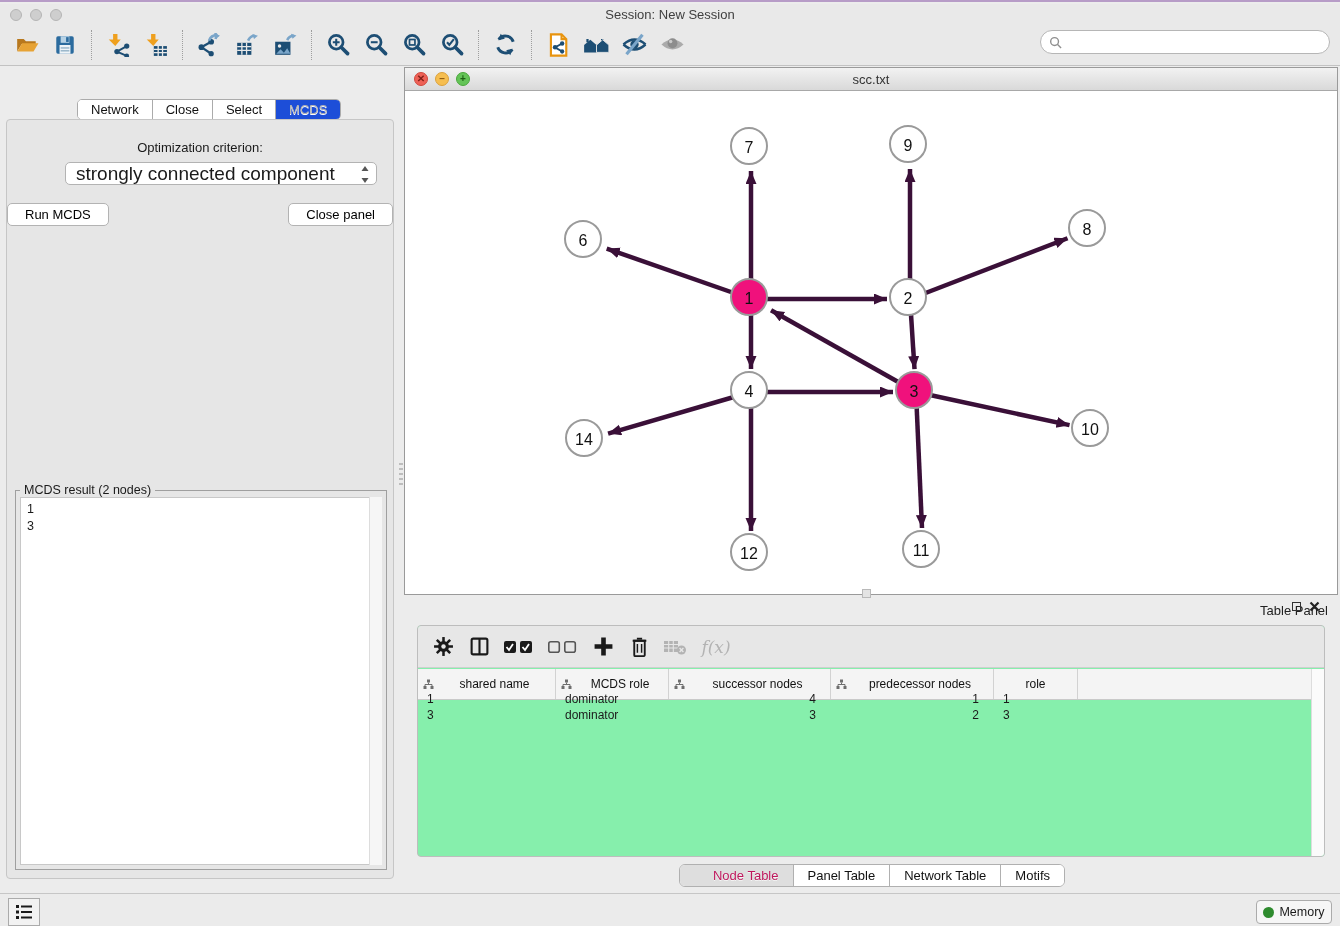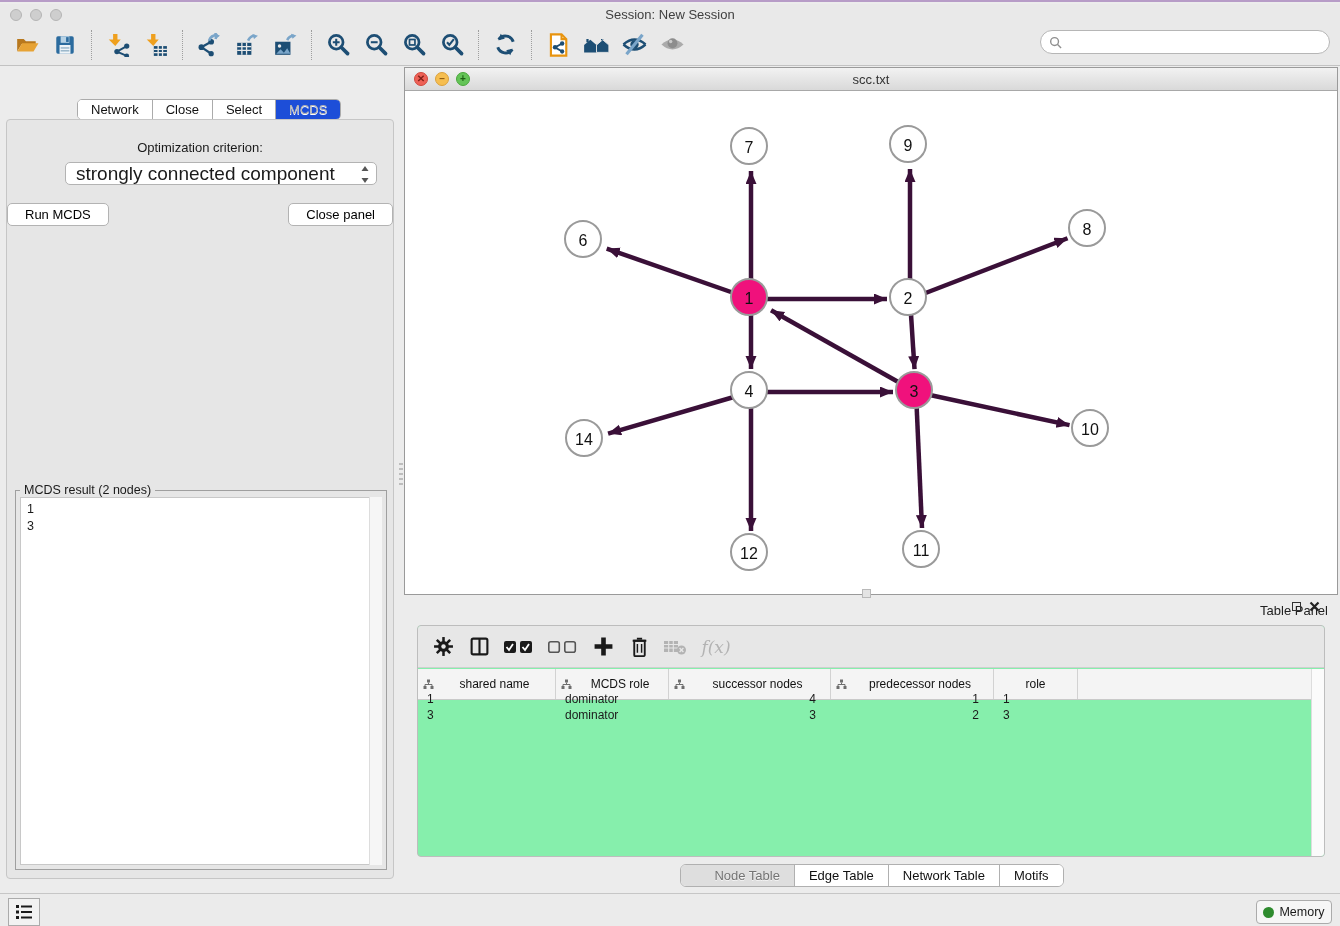--- a/index.html
+++ b/index.html
@@ -68,21 +68,21 @@
   .tbody { position:absolute; left:0; top:66px; width:895px; }
   .trow { display:flex; height:16px; font-size:12px; }
   .tcell { overflow:hidden; white-space:nowrap; }
   .tcell.l { text-align:left; padding-left:9px; }
   .tcell.r { text-align:right; padding-right:15px; }
   .vscroll { position:absolute; right:0; top:43px; bottom:0; width:13px; background:#fbfbfb; border-left:1px solid #ddd; }
   .tp-tabs { position:absolute; left:0; right:0; top:267px; display:flex; justify-content:center; }
   .seg { display:flex; border:1px solid #b0b0b0; border-radius:6px; overflow:hidden; background:#fff; height:23px; }
   .seg .tab { padding:0 14px; font-size:13px; line-height:21px; color:#111; background:#fff; border-right:1px solid #b0b0b0; }
   .seg .tab:last-child { border-right:none; }
-  .seg .tab.sel { background:#dedede; color:#737373; text-shadow:0 1px 0 #f5f5f5;padding-left:33px; }
+  .seg .tab.sel { background:#dedede; color:#be185d; text-shadow:0 1px 0 #f5f5f5;padding-left:33px; }
 
   
   .statusbar { position:absolute; left:0; top:891px; width:1340px; height:35px; background:#ebebeb; border-top:1px solid #c6c6c6; }
   .listbtn { position:absolute; left:8px; top:4px; width:32px; height:28px; background:#f2f2f2; border:1px solid #ababab; display:flex; align-items:center; justify-content:center; }
   .membtn { position:absolute; right:8px; top:6px; width:76px; height:24px; background:#f6f6f6; border:1px solid #ababab; border-radius:4px; display:flex; align-items:center; justify-content:center; gap:5px; font-size:12.5px; }
   .memdot { width:11px; height:11px; border-radius:50%; background:#2e8b2e; }
   .floatsq { width:9px; height:9px; border:1.5px solid #333; display:inline-block; }
 </style>
 </head>
 <body>
@@ -437,21 +437,21 @@
             <div class="tcell c2 r">3</div>
             <div class="tcell c3 r">2</div>
             <div class="tcell c4 l">3</div>
           </div>
         </div>
       <div class="vscroll"></div>
     </div>
     <div class="tp-tabs">
       <div class="seg">
         <div class="tab sel">Node Table</div>
-        <div class="tab">Edge Table</div>
+        <div class="tab">Panel Table</div>
         <div class="tab">Network Table</div>
         <div class="tab">Motifs</div>
       </div>
     </div>
   </div>
 
   <div class="statusbar">
     <div class="listbtn">
       <svg width="20" height="18" viewBox="0 0 20 18">
         <g fill="#1a1a1a">

